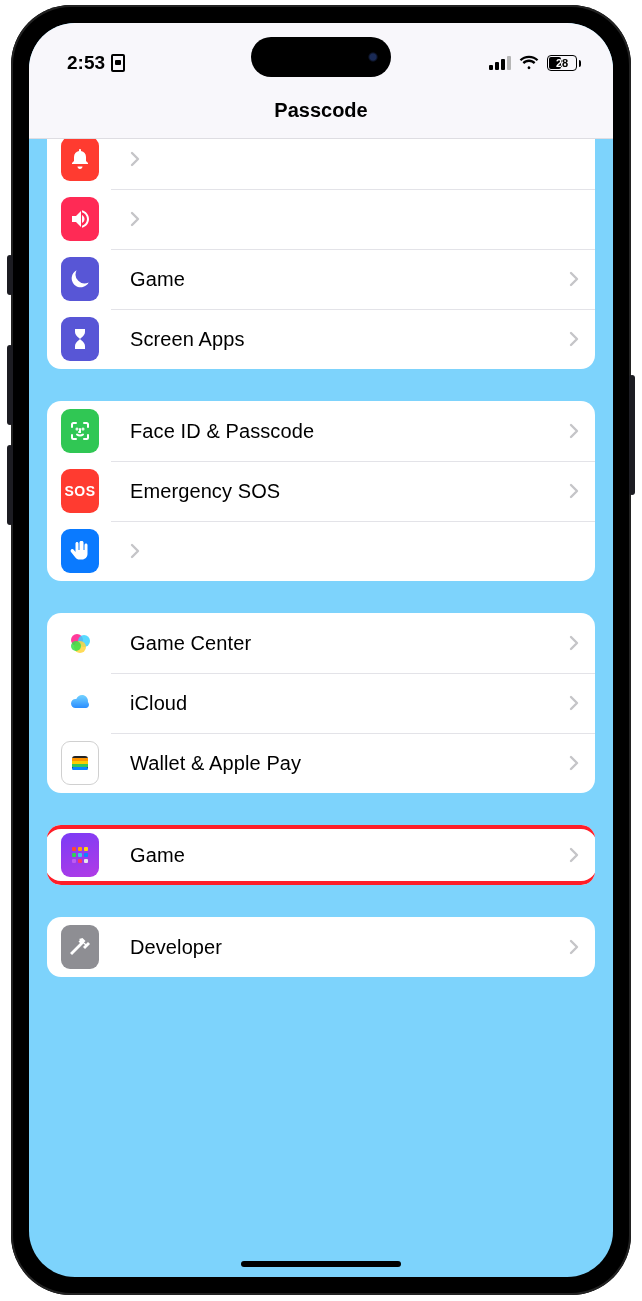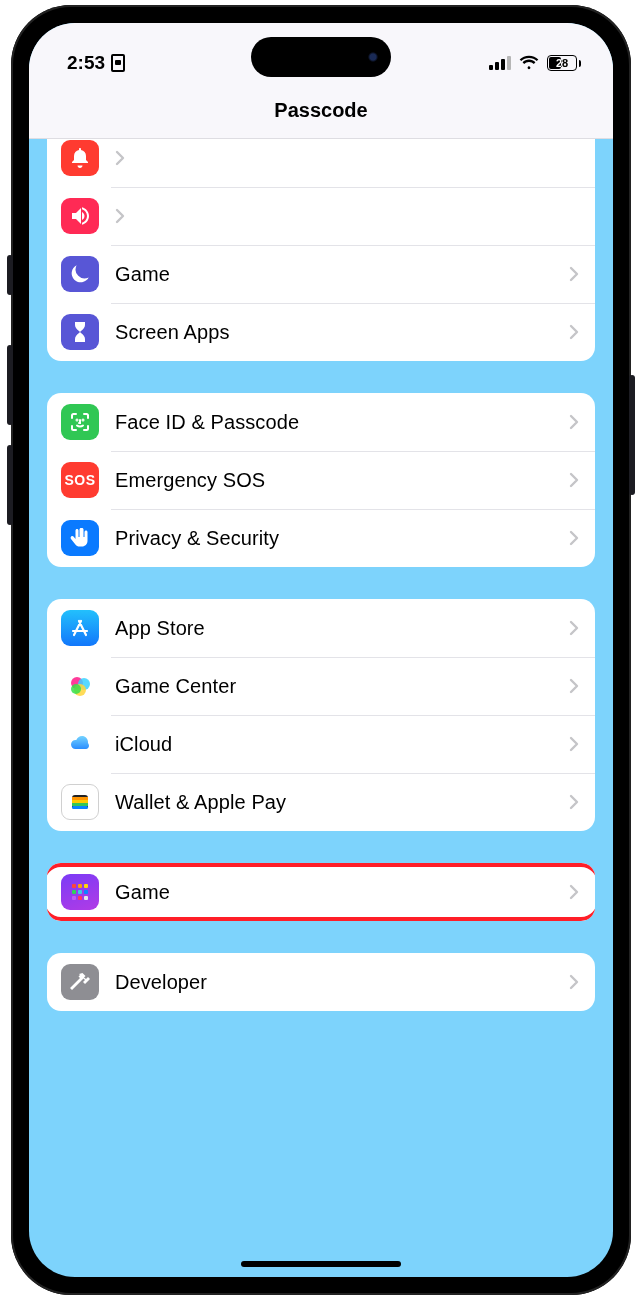--- a/index.html
+++ b/index.html
@@ -138,24 +138,24 @@
     padding:8px 16px 8px 14px;
     position:relative;
   }
   .row + .row::before{
     content:"";
     position:absolute;
     left:64px;right:0;top:0;
     height:0.5px;background:#e3e3e8;
   }
   .app-icon{
-    width:38px;height:36px;border-radius:9px;
+    width:38px;height:44px;border-radius:9px;
     display:flex;align-items:center;justify-content:center;
     flex:0 0 38px;
-    margin-right:16px;
+    margin-right:31px;
     color:#fff;
     font-size:20px;
   }
   .label{
     flex:1;
     font-size:20px;
     color:#000;
     letter-spacing:.1px;
   }
   .chevron{
@@ -328,45 +328,29 @@
                 <path fill="none" stroke="currentColor" stroke-width="2.4" stroke-linecap="round" stroke-linejoin="round" d="M2 2l6 6-6 6"></path>
               </svg>
             </span>
         </div>
         <div class="row">
           <div class="app-icon ic-blue">
             <svg viewBox="0 0 24 24">
                 <path fill="#fff" d="M13 2c-.8 0-1.5.7-1.5 1.5V11h-1V4.5C10.5 3.7 9.8 3 9 3s-1.5.7-1.5 1.5v8.4l-1.8-2.2c-.6-.8-1.8-.9-2.5-.2-.7.6-.8 1.7-.2 2.4l4.6 5.8c.9 1.1 2.2 1.8 3.7 1.8H14c3 0 5.5-2.5 5.5-5.5V6c0-.8-.7-1.5-1.5-1.5S16.5 5.2 16.5 6v5h-1V3.5c0-.8-.7-1.5-1.5-1.5h-1z"></path>
               </svg>
           </div>
-          <span class="label">Privacy &amp; Security</span>
           <span class="chevron">
               <svg viewBox="0 0 10 16">
                 <path fill="none" stroke="currentColor" stroke-width="2.4" stroke-linecap="round" stroke-linejoin="round" d="M2 2l6 6-6 6"></path>
               </svg>
             </span>
         </div>
       </div>
 
       <div class="group">
-        <div class="row">
-          <div class="app-icon ic-appstore">
-            <svg viewBox="0 0 24 24">
-                <g stroke="#fff" stroke-width="2.2" stroke-linecap="round">
-                  <path d="M11 5l7 14M13 5L6 19M5 15h10M17 15h2"></path>
-                </g>
-              </svg>
-          </div>
-          <span class="label">App Store</span>
-          <span class="chevron">
-              <svg viewBox="0 0 10 16">
-                <path fill="none" stroke="currentColor" stroke-width="2.4" stroke-linecap="round" stroke-linejoin="round" d="M2 2l6 6-6 6"></path>
-              </svg>
-            </span>
-        </div>
         <div class="row">
           <div class="app-icon ic-gc">
             <svg viewBox="0 0 24 24">
                 <circle cx="9" cy="9" r="6" fill="#ff3b9a"></circle>
                 <circle cx="16" cy="10" r="6" fill="#3bd2ff" opacity=".85"></circle>
                 <circle cx="12" cy="16" r="6" fill="#ffd53b" opacity=".85"></circle>
                 <circle cx="8" cy="15" r="5" fill="#35e04b" opacity=".85"></circle>
               </svg>
           </div>
           <span class="label">Game Center</span>

